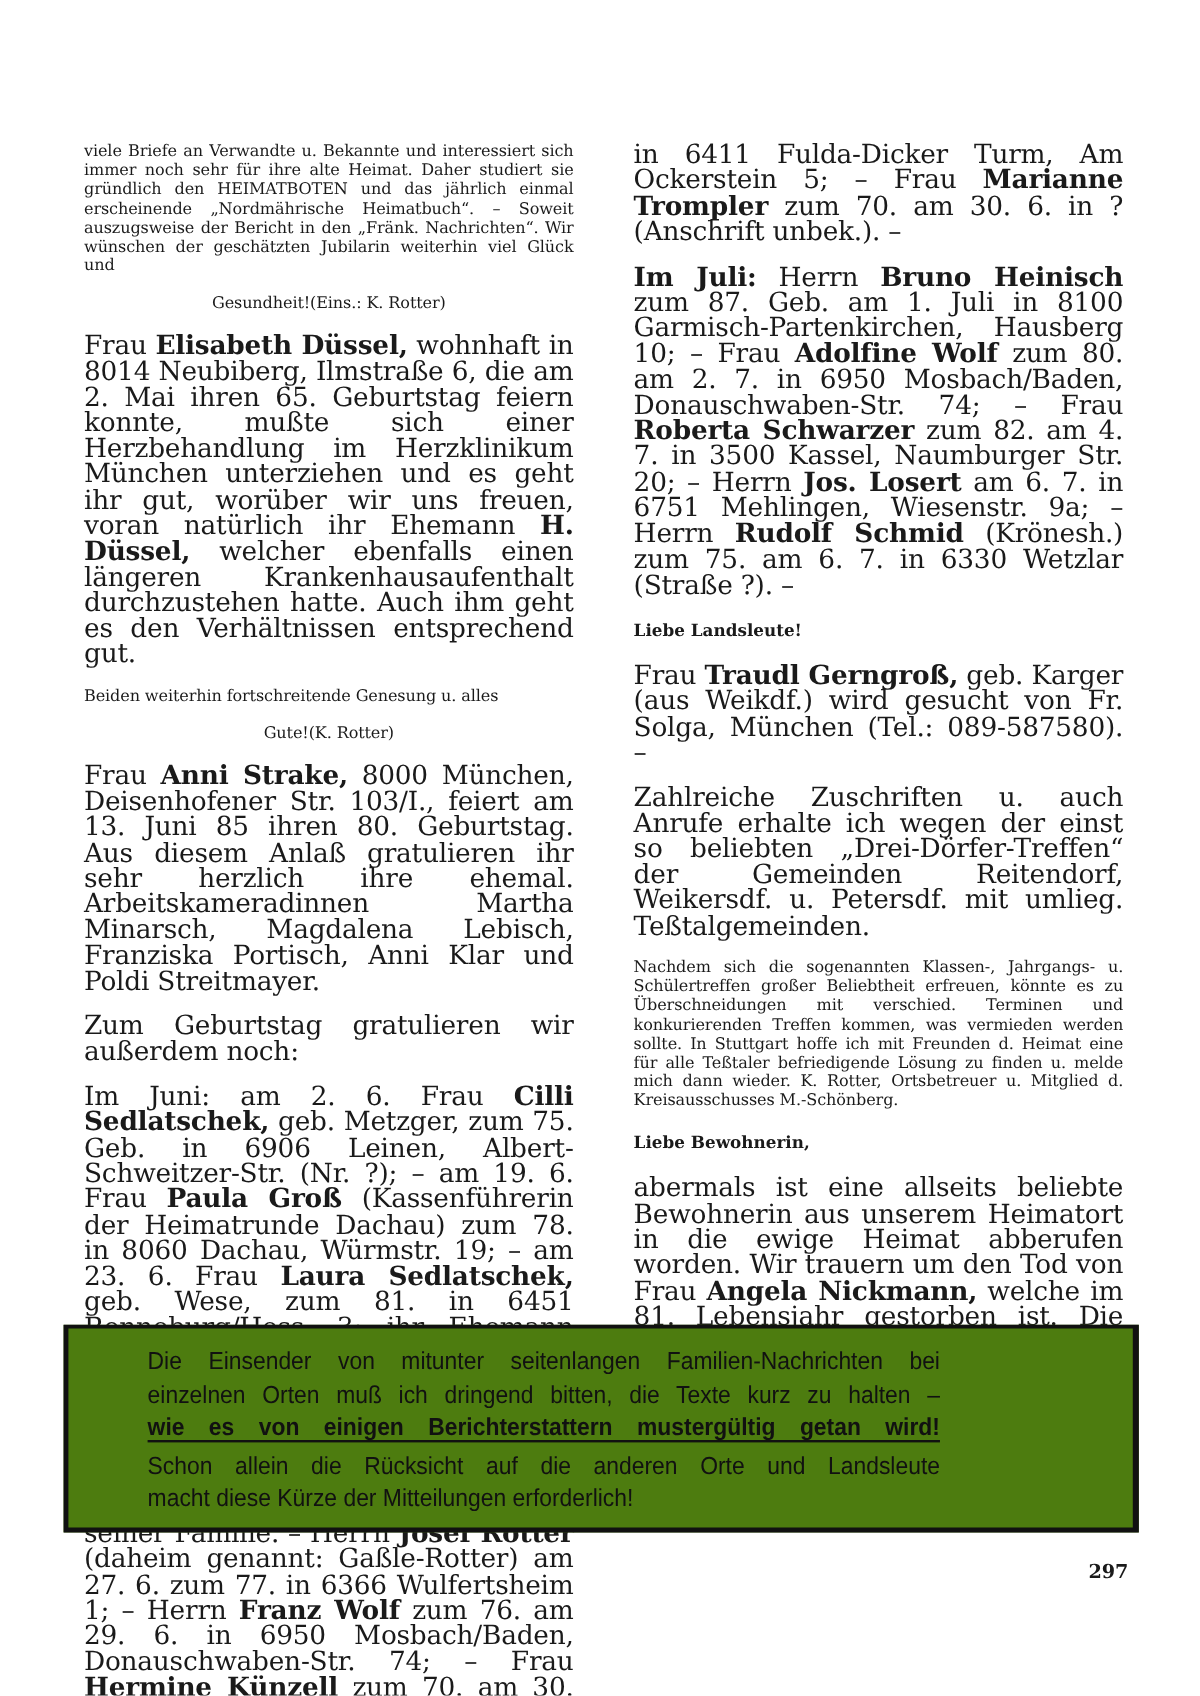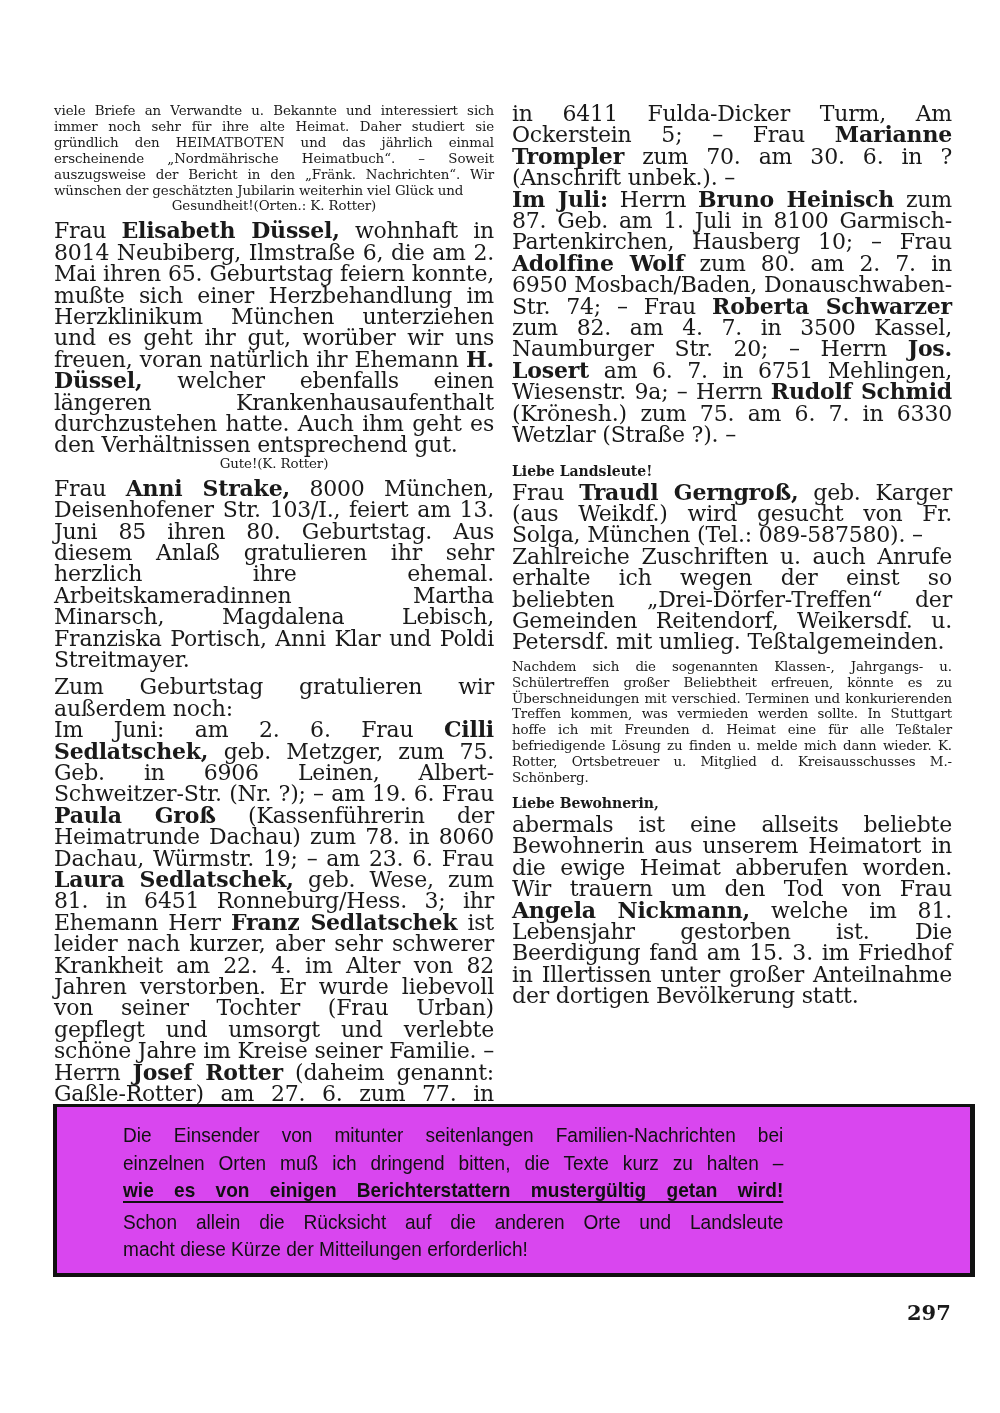--- a/index.html
+++ b/index.html
@@ -1,51 +1,54 @@
 <!DOCTYPE html>
 <html><head>
 <meta charset="utf-8">
 <style>
   html, body { margin:0; padding:0; background:#ffffff; }
   body { width:1000px; height:1413px; position:relative; overflow:hidden; color:#1a1a1a;
          font-family:"DejaVu Serif", "Liberation Serif", serif; }
   .col { position:absolute; top:103px; width:440px; }
   #col-left { left:54px; }
   #col-right { left:512px; }
-  p { margin:0; text-align:justify; }
+  p { margin:16px; text-align:justify; }
   .lg { font-size:22px; line-height:21.4px; letter-spacing:-0.2px; }
   .sm { font-size:13.4px; line-height:15.9px; letter-spacing:-0.1px; }
   .gap { margin-top:6px; }
   .gap-lg { margin-top:14px; }
   .sign-line { display:flex; justify-content:center; }
   b { font-weight:bold; }
   .heading { font-weight:bold; font-size:14px; line-height:22px; }
   #notice-box { position:absolute; left:53px; top:1104px; width:887px; height:166px;
-                border:3px solid #111; border-left-width:4px; border-right-width:5px; border-bottom-width:4px; background:#d946ef;padding-left:26px; }
+                border:3px solid #111; border-left-width:4px; border-right-width:5px; border-bottom-width:4px; background:#4d7c0f; }
   #notice-text { position:absolute; left:66px; top:14px; width:710px;
                  font-family:"Liberation Sans", sans-serif; font-size:20.5px; line-height:27.5px;
                  transform:scaleX(0.93); transform-origin:left top; color:#111; }
   #notice-text .line { display:block; text-align:justify; text-align-last:justify; white-space:nowrap; }
   #notice-text .line.last { text-align-last:left; }
   #notice-text .emph { font-weight:bold; text-decoration:underline; text-decoration-thickness:2px; text-underline-offset:4px; margin-bottom:4px; }
-  #page-number { position:absolute; left:907px; top:1300px; font-size:21px; font-weight:bold; }
+  #page-number { position:absolute; left:907px; top:1300px; font-size:16px; font-weight:bold; }
 </style>
 </head>
 <body>
 
 <div id="col-left" class="col">
   <p class="sm">
     <span>viele Briefe an Verwandte u. Bekannte und interessiert sich immer noch sehr für ihre alte Heimat. Daher studiert sie gründlich den HEIMATBOTEN und das jährlich einmal erscheinende „Nordmährische Heimatbuch“. – Soweit auszugsweise der Bericht in den „Fränk. Nachrichten“. Wir wünschen der geschätzten Jubilarin weiterhin viel Glück und</span>
   </p>
   <p class="sm sign-line">
     <span>Gesundheit!</span>
-    <span>(Orten.: K. Rotter)</span>
+    <span>(Eins.: K. Rotter)</span>
   </p>
 
   <p class="lg gap"><span>Frau </span><b>Elisabeth Düssel,</b><span> wohnhaft in 8014 Neubiberg, Ilmstraße 6, die am 2. Mai ihren 65. Geburtstag feiern konnte, mußte sich einer Herzbehandlung im Herzklinikum München unterziehen und es geht ihr gut, worüber wir uns freuen, voran natürlich ihr Ehemann </span><b>H. Düssel,</b><span> welcher ebenfalls einen längeren Krankenhausaufenthalt durchzustehen hatte. Auch ihm geht es den Verhältnissen entsprechend gut.</span></p>
+  <p class="sm">
+    <span>Beiden weiterhin fortschreitende Genesung u. alles</span>
+  </p>
   <p class="sm sign-line">
     <span>Gute!</span>
     <span>(K. Rotter)</span>
   </p>
 
   <p class="lg gap"><span>Frau </span><b>Anni Strake,</b><span> 8000 München, Deisenhofener Str. 103/I., feiert am 13. Juni 85 ihren 80. Geburtstag. Aus diesem Anlaß gratulieren ihr sehr herzlich ihre ehemal. Arbeitskameradinnen Martha Minarsch, Magdalena Lebisch, Franziska Portisch, Anni Klar und Poldi Streitmayer.</span></p>
 
   <p class="lg gap">Zum Geburtstag gratulieren wir außerdem noch:</p>
   <p class="lg"><span>Im Juni: am 2. 6. Frau </span><b>Cilli Sedlatschek,</b><span> geb. Metzger, zum 75. Geb. in 6906 Leinen, Albert-Schweitzer-Str. (Nr. ?); – am 19. 6. Frau </span><b>Paula Groß</b><span> (Kassenführerin der Heimatrunde Dachau) zum 78. in 8060 Dachau, Würmstr. 19; – am 23. 6. Frau </span><b>Laura Sedlatschek,</b><span> geb. Wese, zum 81. in 6451 Ronneburg/Hess. 3; ihr Ehemann Herr </span><b>Franz Sedlatschek</b><span> ist leider nach kurzer, aber sehr schwerer Krankheit am 22. 4. im Alter von 82 Jahren verstorben. Er wurde liebevoll von seiner Tochter (Frau Urban) gepflegt und umsorgt und verlebte schöne Jahre im Kreise seiner Familie. – Herrn </span><b>Josef Rotter</b><span> (daheim genannt: Gaßle-Rotter) am 27. 6. zum 77. in 6366 Wulfertsheim 1; – Herrn </span><b>Franz Wolf</b><span> zum 76. am 29. 6. in 6950 Mosbach/Baden, Donauschwaben-Str. 74; – Frau </span><b>Hermine Künzell</b><span> zum 70. am 30. 6.</span></p>
 </div>

